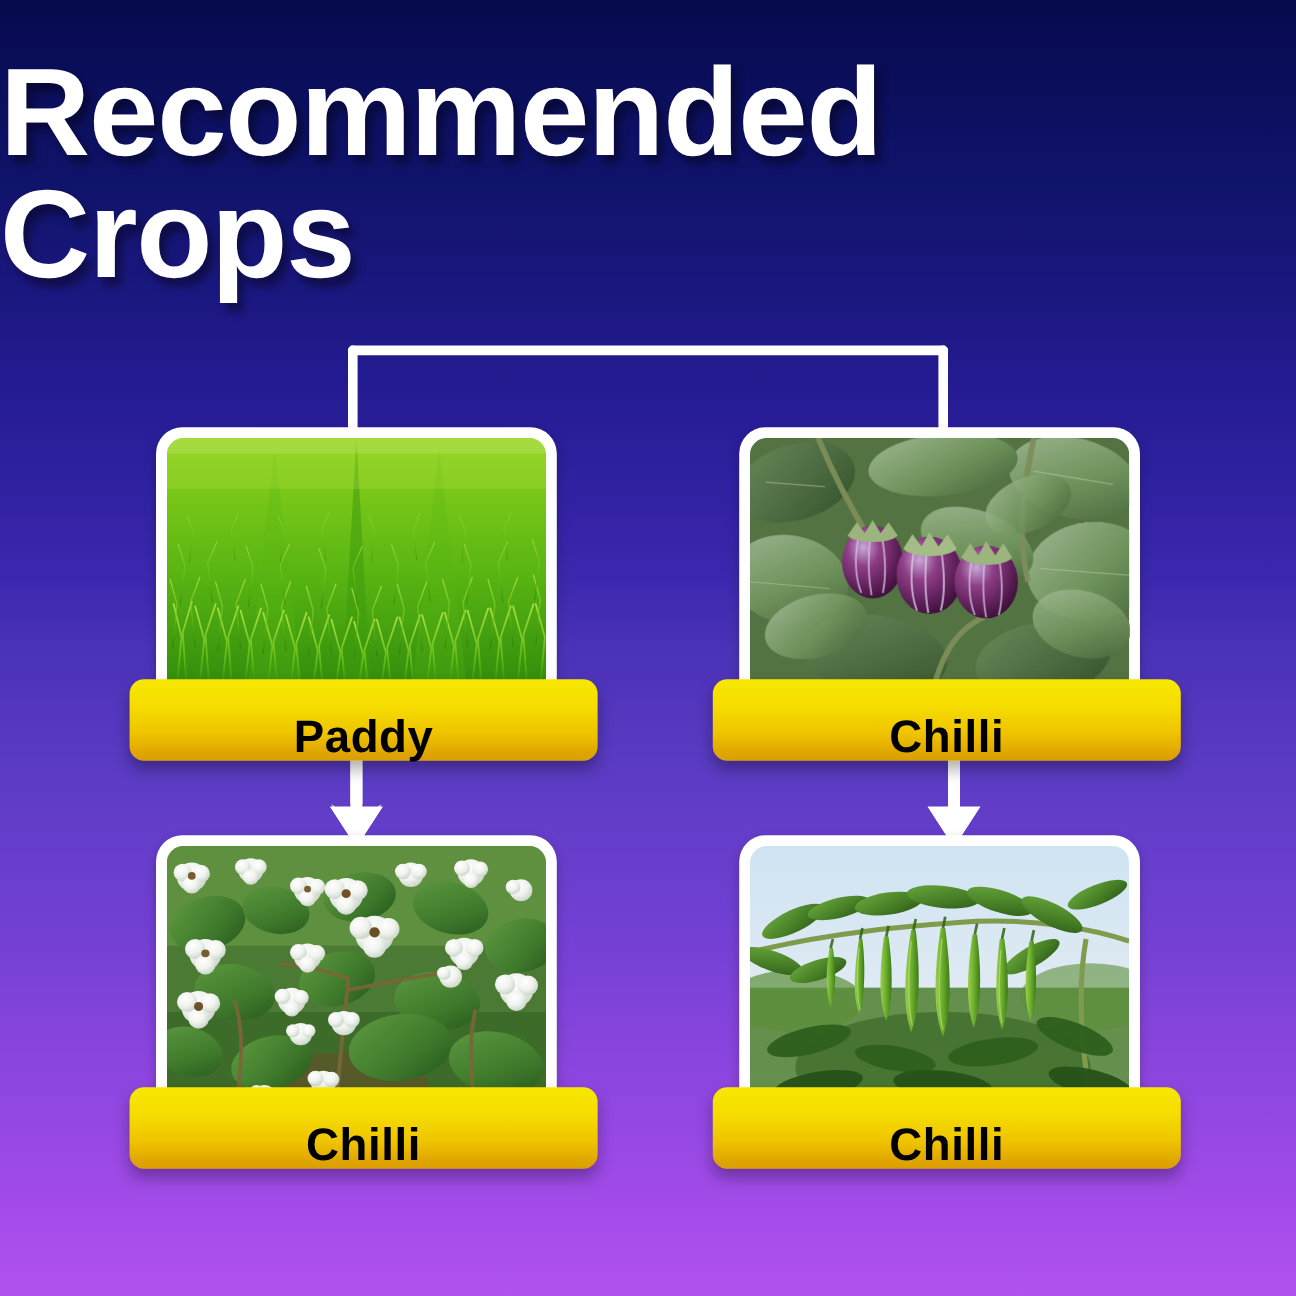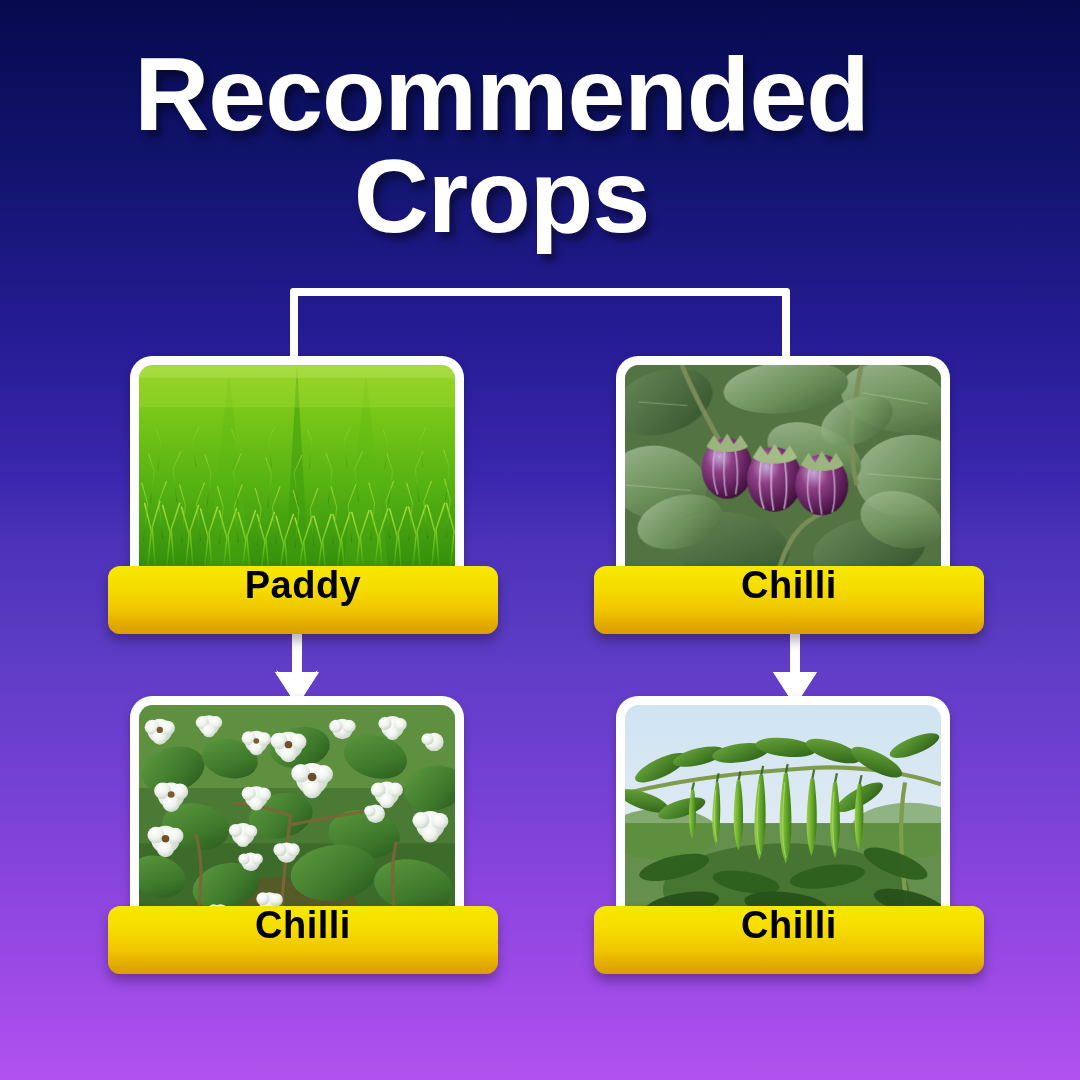--- a/index.html
+++ b/index.html
@@ -33,21 +33,20 @@
     width: 1080px;
     height: 1080px;
   }
 
   
   .title {
     position: absolute;
     left: 0;
     top: 44px;
     width: 1003px;
-    text-align: center;
     color: #ffffff;
     font-size: 104px;
     line-height: 0.98;
     font-weight: bold;
     letter-spacing: -1px;
     text-shadow: 5px 7px 7px rgba(0,0,0,0.40);
     white-space: pre-line;
   }
 
   
@@ -136,21 +135,21 @@
         #ddа200 92%,
         #d99f03 100%);
     background: linear-gradient(180deg,
         #f7e800 0%,
         #f5dc00 34%,
         #efc400 66%,
         #dfa400 92%,
         #d99f03 100%);
     box-shadow: 0 7px 12px rgba(0,0,0,0.30);
     display: flex;
-    align-items: flex-start;
+    align-items: flex-end;
     justify-content: center;
   }
   .label-plate .label-text {
     color: #000000;
     font-size: 38px;
     font-weight: bold;
     letter-spacing: 0.5px;
     line-height: 1;
   }
 </style>

